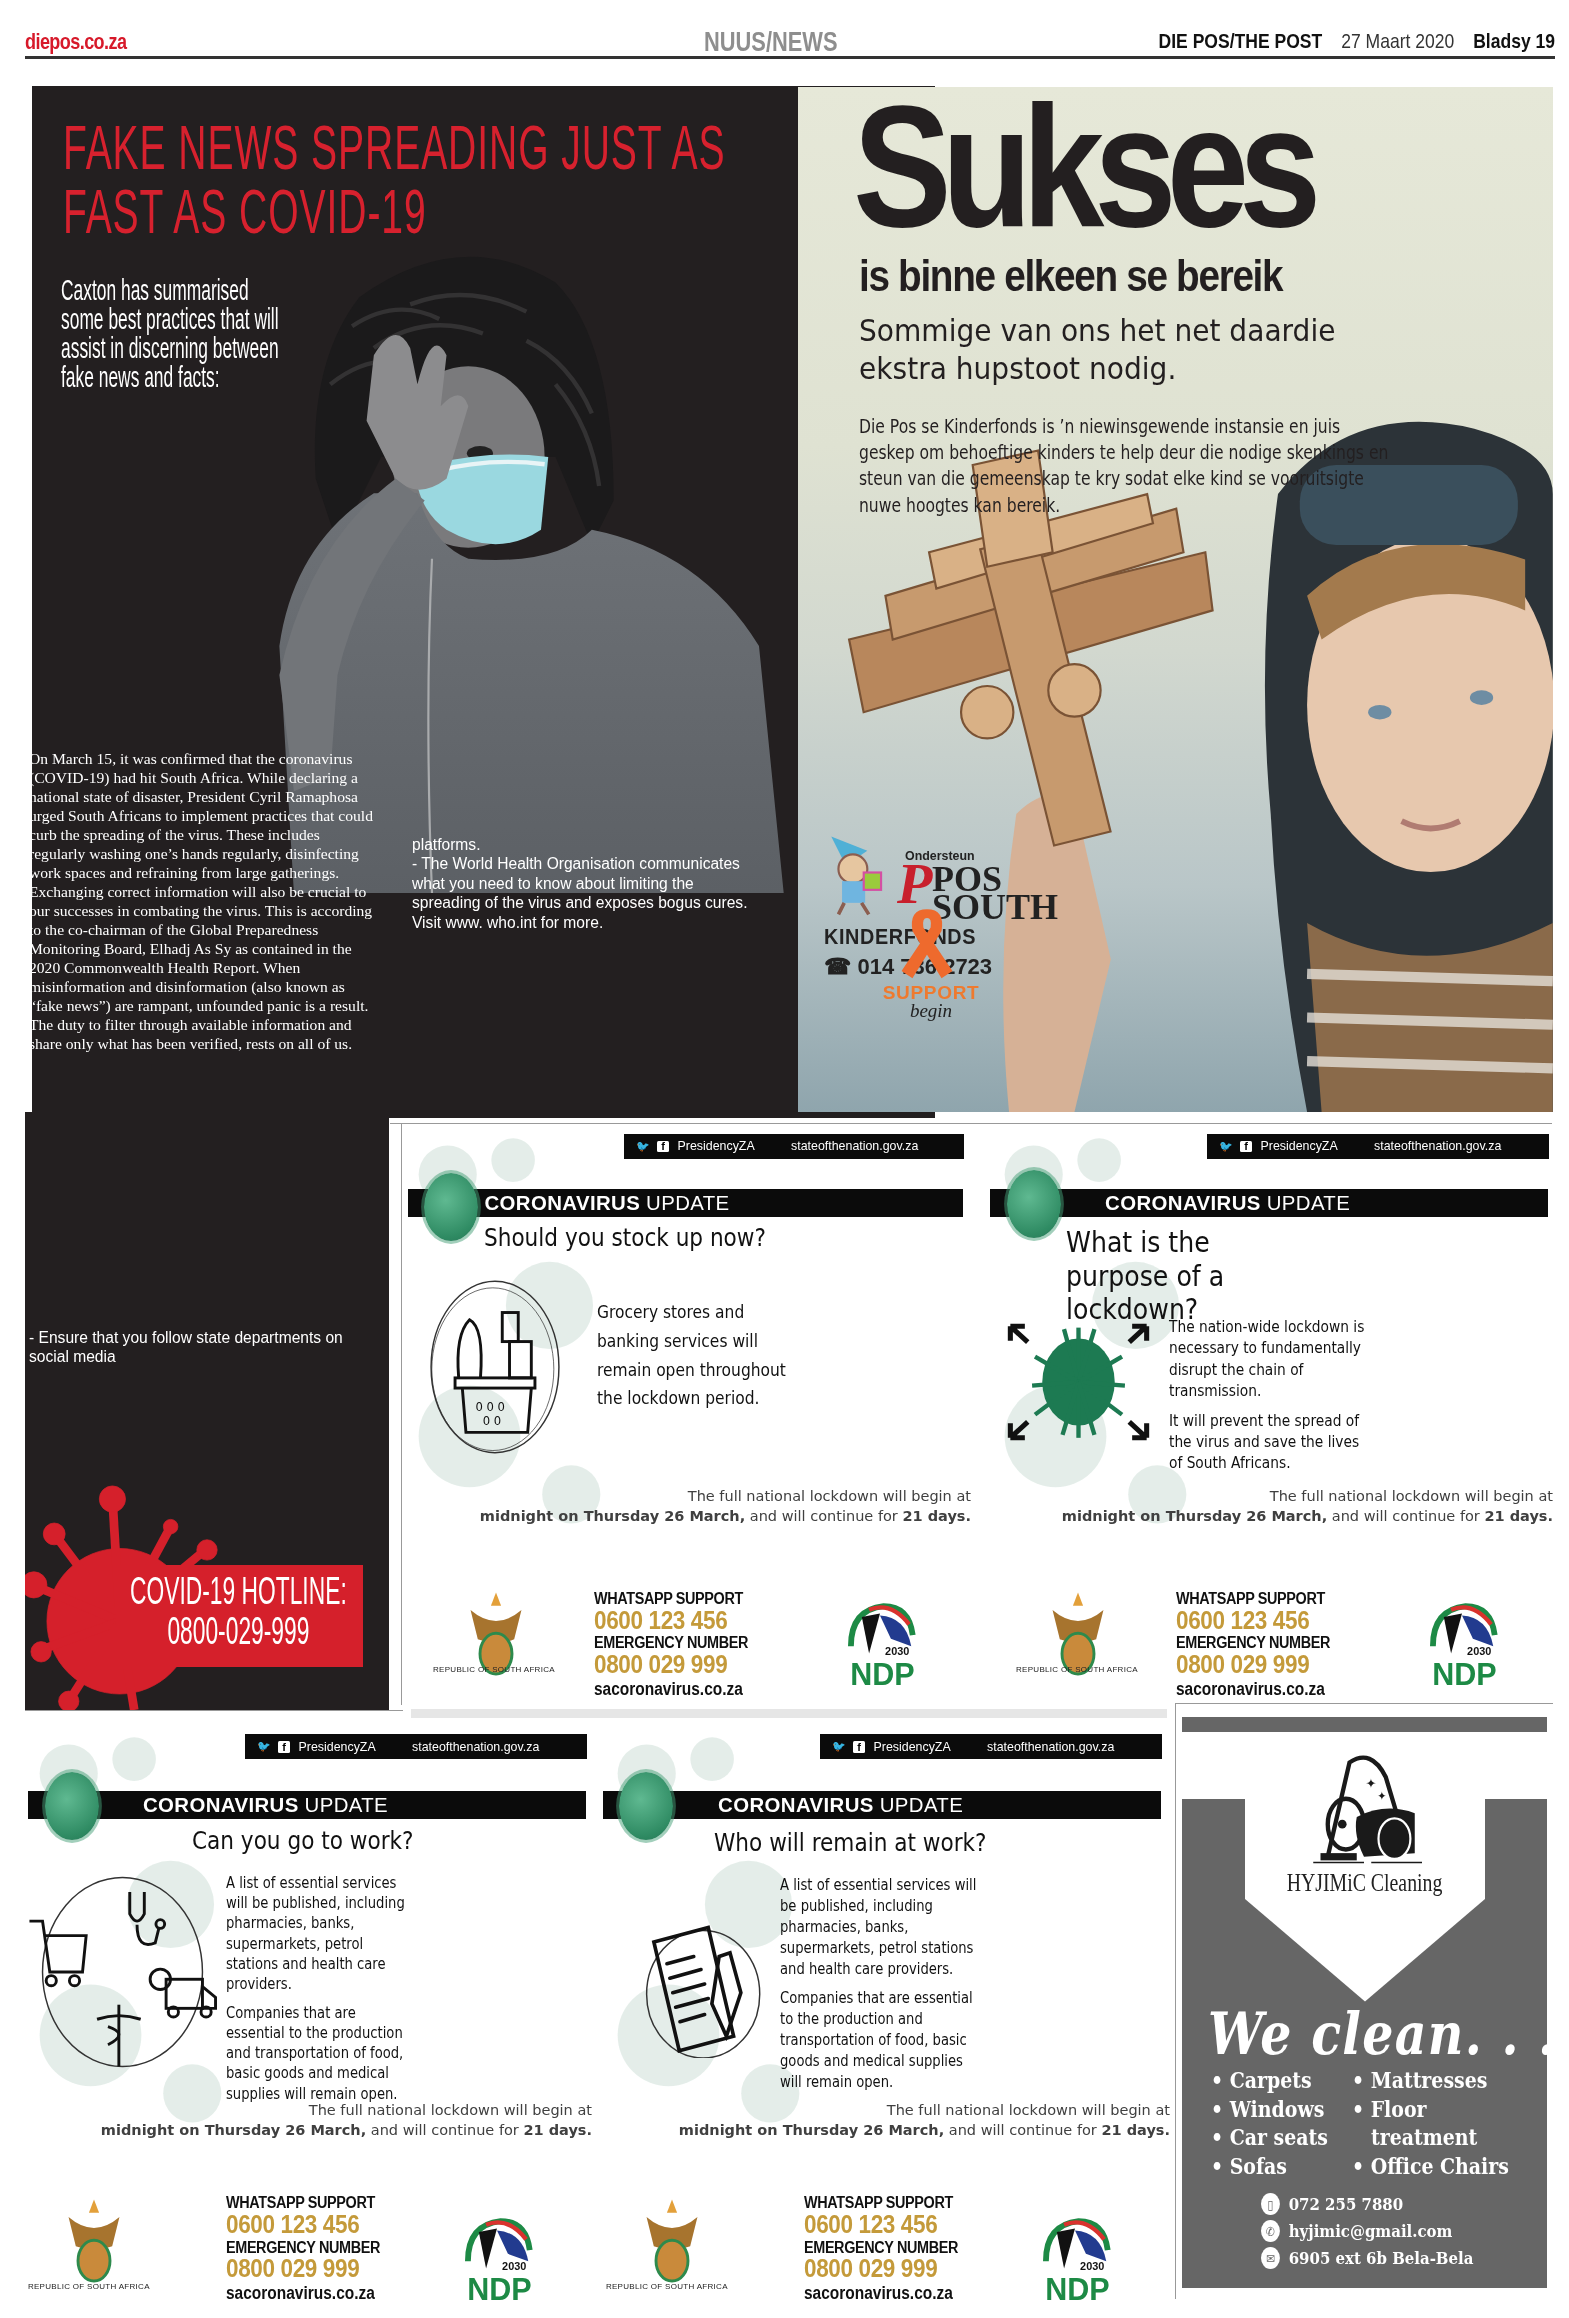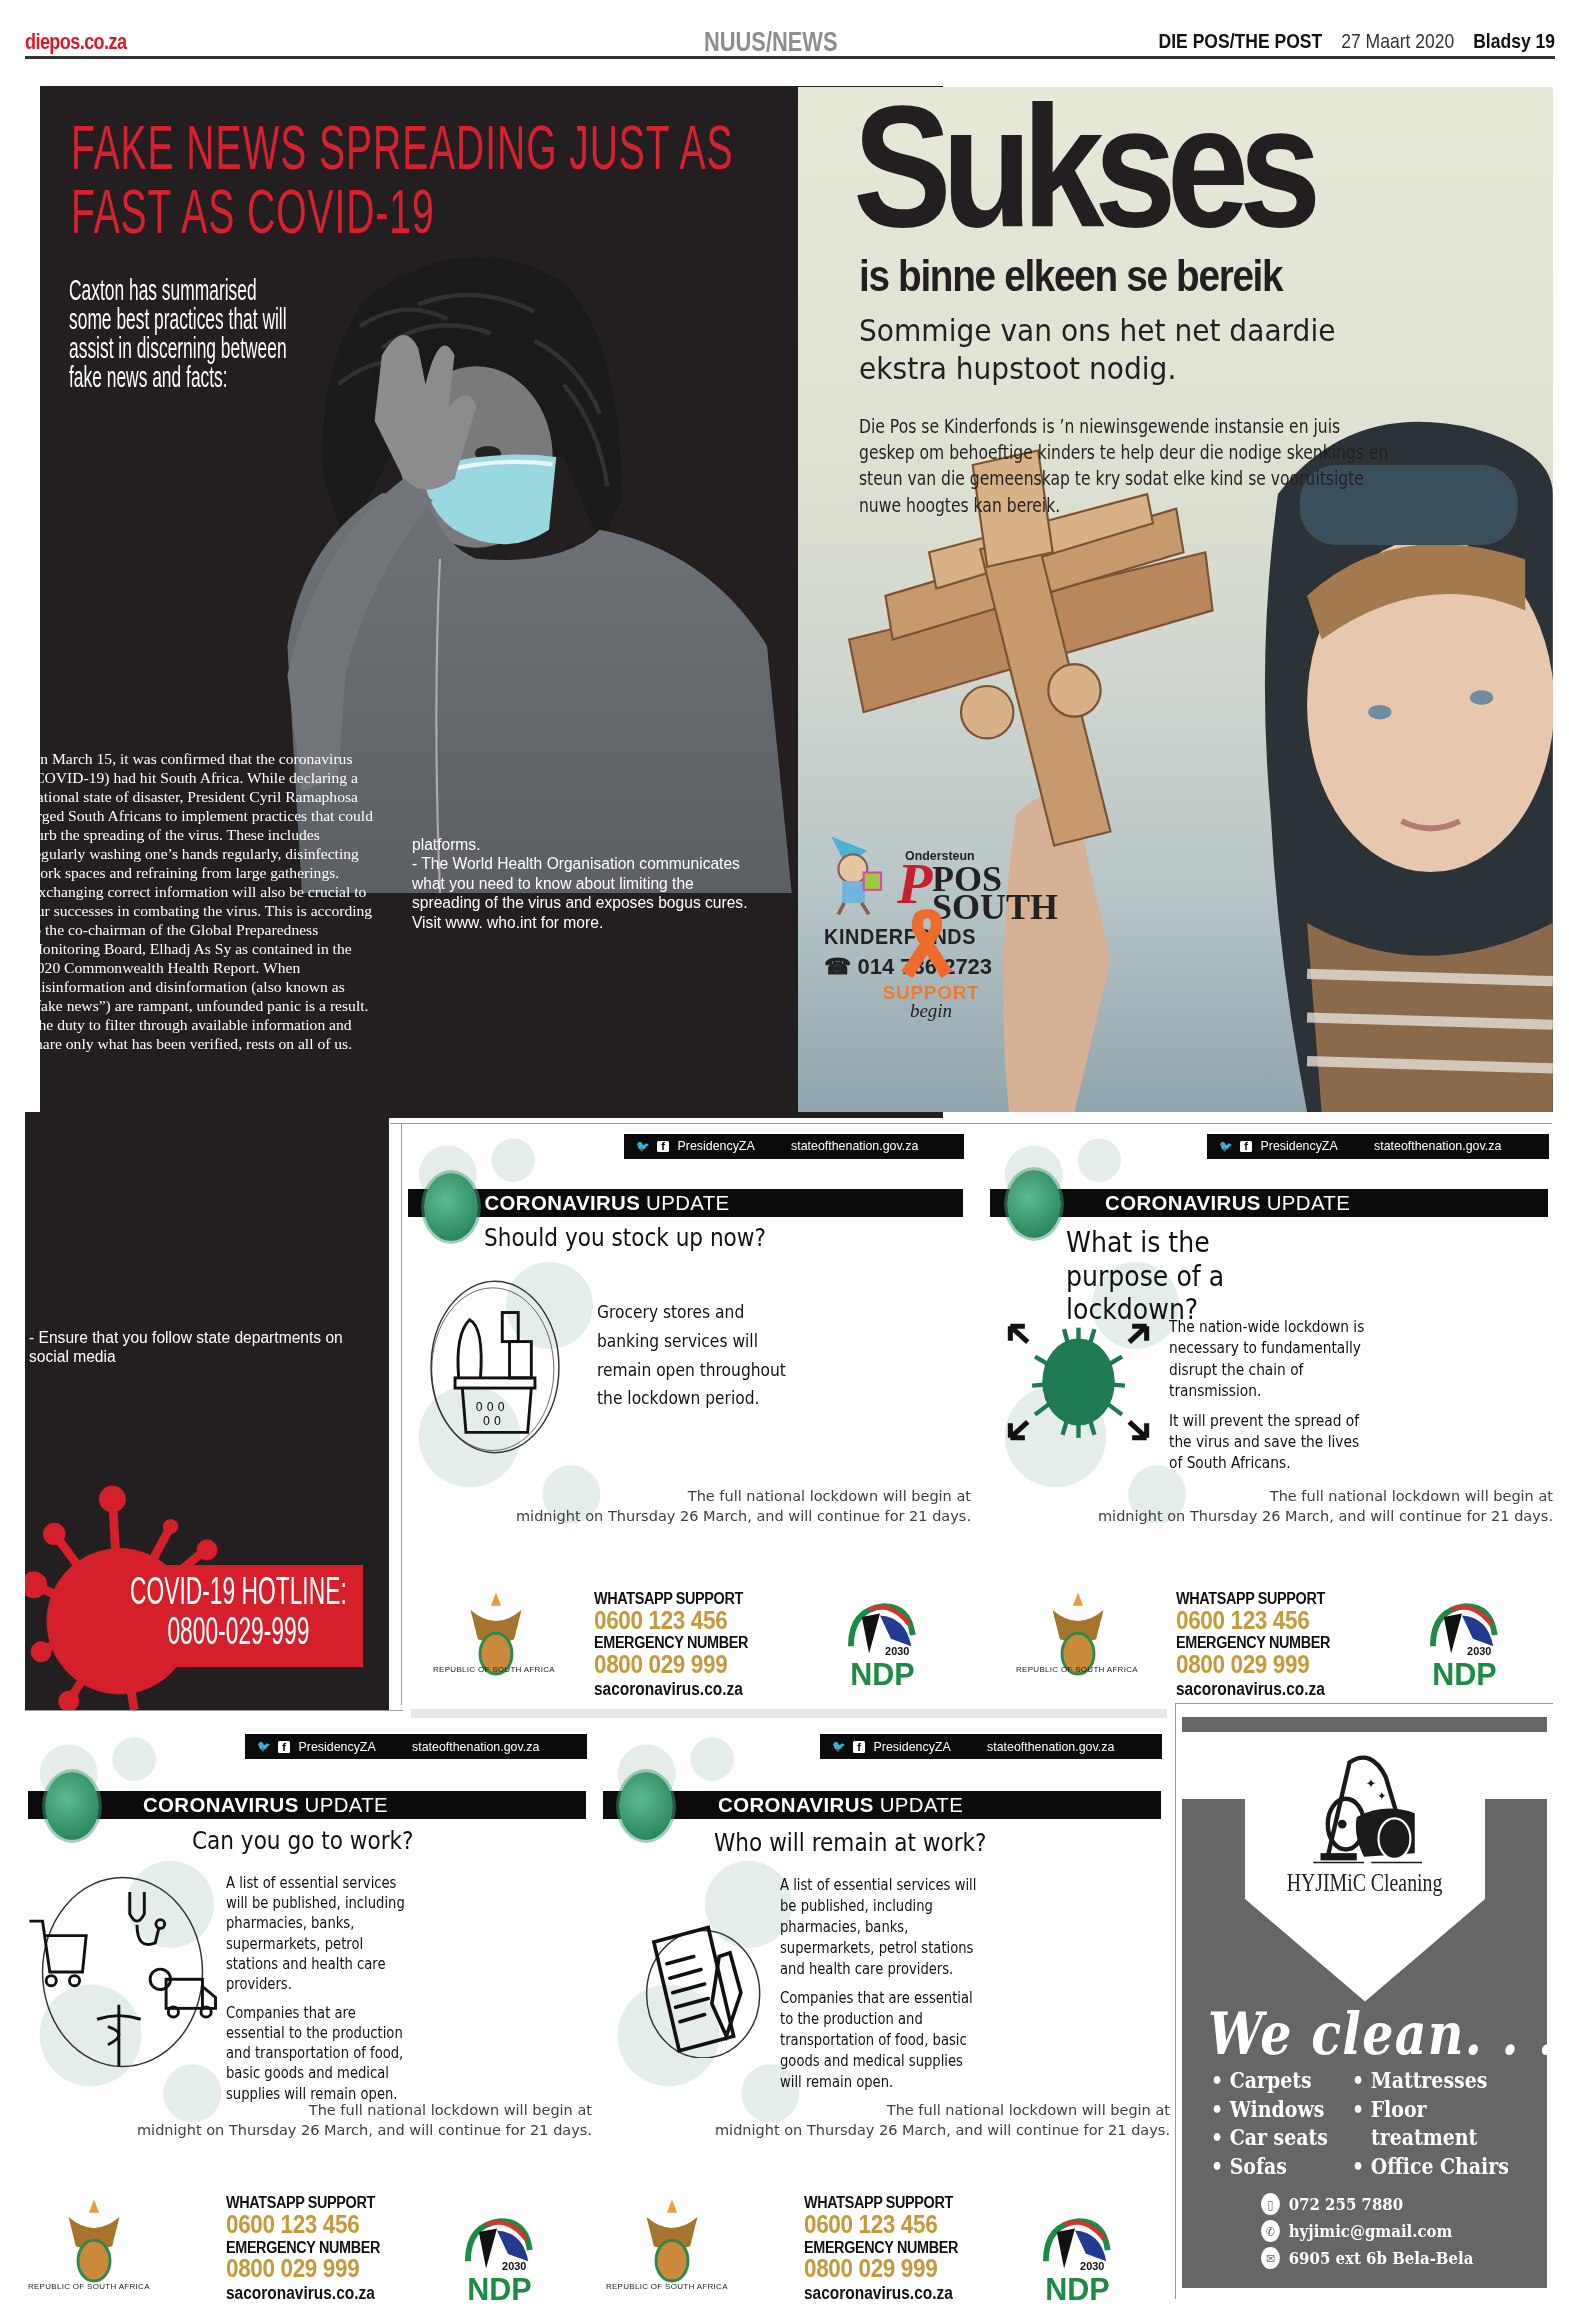--- a/index.html
+++ b/index.html
@@ -10,21 +10,21 @@
   .masthead { position: absolute; left: 25px; top: 26px; width: 1530px; height: 35px; }
   .mh-site { position: absolute; left: 0; top: 2.9px; font: bold 22px "Liberation Sans", sans-serif; color: #d7192a; letter-spacing: -0.7px; transform: scaleX(0.82); transform-origin: left; }
   .mh-section { position: absolute; left: 679px; top: 0; font: bold 28px "Liberation Sans", sans-serif; color: #8e8e8e; transform: scaleX(0.78); transform-origin: left; }
   .mh-right { position: absolute; right: 0; top: 4.4px; display: flex; gap: 22px; align-items: baseline; font-size: 20.4px; transform: scaleX(0.86); transform-origin: right; }
   .mh-paper { font-weight: bold; }
   .mh-date { font-weight: normal; color: #333; }
   .mh-page { font-weight: bold; }
   .mh-rule { position: absolute; left: 25px; top: 56px; width: 1530px; height: 2.9px; background: #333; }
 
   
-  .article { position: absolute; left: 40px; top: 86px; width: 903px; height: 1032px; background: #231f20; overflow: hidden; }
+  .article { position: absolute; left: 32px; top: 86px; width: 903px; height: 1032px; background: #231f20; overflow: hidden; }
   .article-lower { position: absolute; left: 25px; top: 1112px; width: 364px; height: 598px; background: #231f20; overflow: hidden; }
   .art-headline { position: absolute; left: 30.5px; top: 29px; width: 698px; font: 63px/1.02 "Liberation Sans Narrow", "Liberation Sans", sans-serif; color: #d7212e; transform: scaleX(0.62); transform-origin: left top; width: 1091px; letter-spacing: 1.5px; }
   .art-intro { position: absolute; left: 29px; top: 190px; width: 262px; font: 29px/1.0 "Liberation Sans", sans-serif; color: #fff; transform: scaleX(0.6); transform-origin: left top; width: 378px; }
   .photo-woman { position: absolute; left: 218px; top: 153px; width: 534px; height: 654px; }
   .body-col1 { position: absolute; left: 29px; top: 749px; width: 348px; font: 15.6px/1.22 "Liberation Serif", serif; color: #fff; }
   .tips1 { position: absolute; left: 29px; top: 1328px; width: 342px; font: 15.6px/1.25 "Liberation Sans", sans-serif; color: #fff; }
   .body-col2 { position: absolute; left: 412px; top: 835px; width: 342px; font: 15.6px/1.25 "Liberation Sans", sans-serif; color: #fff; }
   .hotline-bg { position: absolute; left: 25px; top: 1483px; width: 364px; height: 227px; }
   .hotline-box { position: absolute; left: 116px; top: 1565px; width: 247px; height: 102px; background: #d5202b; }
   .hotline-text { position: absolute; left: 125px; top: 1572px; width: 378px; text-align: center; font: 38px/1.05 "Liberation Sans", sans-serif; color: #fff; transform: scaleX(0.6); transform-origin: left top; }
@@ -53,21 +53,21 @@
   .card-social .ic { width: 11.6px; height: 11.6px; display: inline-flex; align-items: center; justify-content: center; font-weight: bold; font-size: 11px; }
   .card-social .fb { background: #fff; color: #000; border-radius: 1.5px; }
   .card-social .gap { width: 19px; }
   .card-band { position: absolute; height: 28px; background: #0b0b0b; color: #fff; font: bold 20.4px "Liberation Sans", sans-serif; display: flex; align-items: center; letter-spacing: 0.4px; }
   .card-band .upd { font-weight: normal; margin-left: 5.8px; }
   .card-virus { position: absolute; width: 54px; height: 68px; border-radius: 50%; background: radial-gradient(circle at 40% 40%, #5fb991 0%, #2f8b63 70%, #247353 100%); box-shadow: 0 0 0 2.9px rgba(70,160,120,0.5); }
   .card-q { position: absolute; font: 24px/1.2 "DejaVu Sans", sans-serif; color: #111; transform: scaleX(0.9); transform-origin: left top; }
   .card-body { position: absolute; font: 17.4px/1.5 "DejaVu Sans", sans-serif; color: #111; transform: scaleX(0.86); transform-origin: left top; }
   .card-body p + p { margin-top: 8.7px; }
   .card-foot { position: absolute; width: 100%; text-align: right; font: 14.5px/1.35 "DejaVu Sans", sans-serif; color: #404040; }
-  .card-foot b { font-weight: normal; margin-top: 23px; }
+  .card-foot b { font-weight: bold; margin-top: 23px; }
   .card-logos { position: absolute; width: 100%; height: 109px; }
   .coat { position: absolute; width: 80px; height: 95px; }
   .rsa { position: absolute; font: 8px "Liberation Sans", sans-serif; color: #222; letter-spacing: 0.3px; white-space: nowrap; }
   .numbers { position: absolute; width: 189px; text-align: left; }
   .numbers .lbl { font: bold 16px/1 "Liberation Sans", sans-serif; color: #111; letter-spacing: -0.4px; transform: scaleX(0.9); transform-origin: left; white-space: nowrap; }
   .numbers .num { font: bold 25px/1 "Liberation Sans", sans-serif; color: #c49a3a; letter-spacing: -0.4px; white-space: nowrap; transform: scaleX(0.9); transform-origin: left; margin: 0.7px 0 2.9px 0; }
   .numbers .url { font: bold 18px/1 "Liberation Sans", sans-serif; color: #111; white-space: nowrap; transform: scaleX(0.86); transform-origin: left; margin-top: 2.9px; }
   .ndp { position: absolute; width: 80px; height: 95px; }
 
   .card-frame { position: absolute; border: 1.5px solid #999; }

